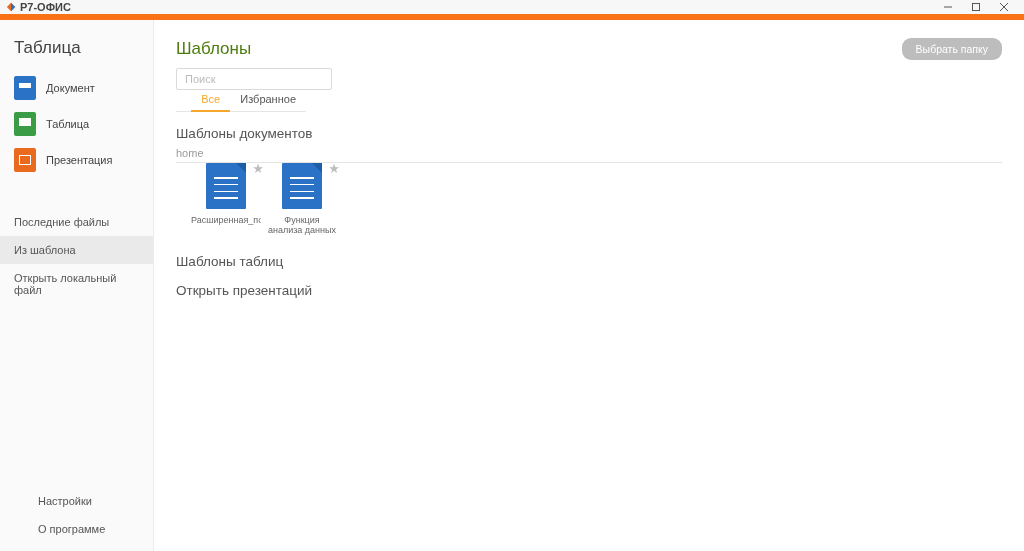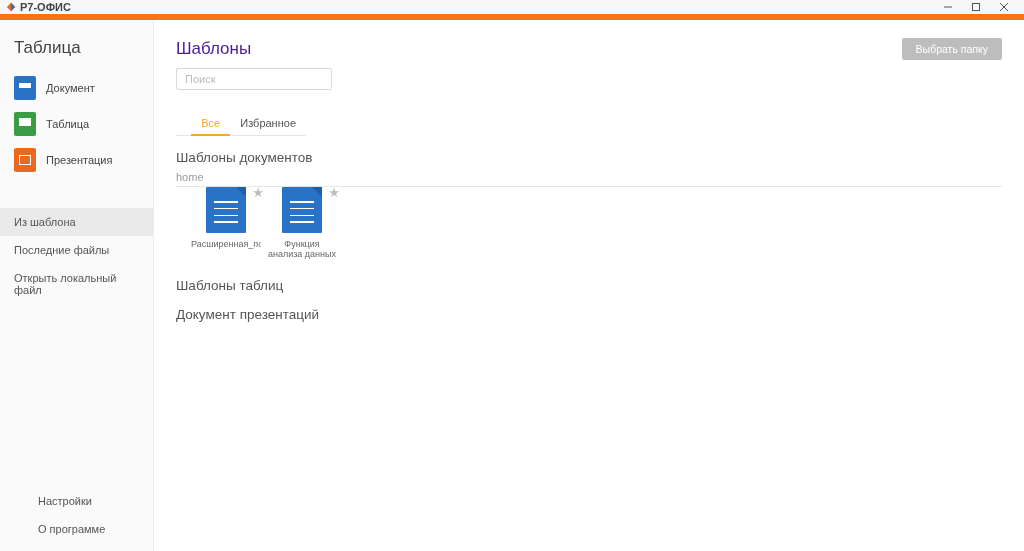--- a/index.html
+++ b/index.html
@@ -31,25 +31,25 @@
   .presbox { width:12px; height:10px; border:1.6px solid #fff; }
 
   .side-section { padding-top: 22px; display:flex; flex-direction:column; }
   .side-item { padding: 8px 14px; cursor: pointer; color: #555; }
   .side-item.active { background: #eaeaea; }
   .sidebar .bottom { margin-top: auto; padding-bottom: 8px; padding-left: 24px; }
 
   
   .main { flex: 1; padding: 18px 22px 10px 22px; overflow:auto;}
   .main-header { display:flex; align-items:center; margin-bottom:8px;}
-  .main-header h2 { font-size: 17px; font-weight: 400; color:#4c1d95; }
+  .main-header h2 { font-size: 17px; font-weight: 400; color:#4d7c0f; }
   .main-header .spacer { flex:1; }
-  .choose-folder { background:#bdbdbd; color:#fff; font-size:10.5px; padding:5px 14px; border:none; border-radius:2px; cursor:pointer; }
+  .choose-folder { background:#bdbdbd; color:#fff; font-size:10.5px; padding:5px 14px; border:none; border-radius:9px; cursor:pointer; }
 
-  .search { width: 156px; border:1px solid #d9d9d9; border-radius:2px; padding:4px 8px; font-size:11px; color:#888; margin-bottom:24px; outline:none;}
+  .search { width: 156px; border:1px solid #d9d9d9; border-radius:2px; padding:4px 8px; font-size:11px; color:#888; margin-bottom:0; outline:none;}
   .search::placeholder{color:#bbb;}
 
   .tabs { display:flex; gap:0; border-bottom:1px solid #e5e5e5; width:130px; margin-bottom:14px;justify-content:flex-end;}
   .tab { padding: 3px 10px 5px; font-size:11px; color:#555; cursor:pointer; text-align:center;}
   .tab.active { color:#f7a729; border-bottom:2px solid #f7a729; margin-bottom:-1px;}
 
   .section-title { font-size:13.5px; color:#555; font-weight:400; margin: 4px 0 6px; }
   .breadcrumb { font-size:11px; color:#9a9a9a; padding-bottom:3px; border-bottom:1px solid #e5e5e5; margin-bottom:0;}
 
   .templates-row { display:flex; gap:20px; margin-bottom:18px; padding-left:22px;}
@@ -120,22 +120,22 @@
       </div>
       <div class="create-item">
         <div class="create-icon pres">
             <span class="presbox"></span>
           </div>
         <span>Презентация</span>
       </div>
     </div>
 
     <div class="side-section">
+      <div class="side-item"><span>Последние файлы</span></div>
       <div class="side-item active"><span>Из шаблона</span></div>
-      <div class="side-item"><span>Последние файлы</span></div>
       <div class="side-item"><span>Открыть локальный файл</span></div>
     </div>
 
     <div class="bottom">
       <div class="side-item"><span>Настройки</span></div>
       <div class="side-item"><span>О программе</span></div>
     </div>
   </aside>
 
   <main class="main">
@@ -178,15 +178,15 @@
               <i></i>
               <i></i>
             </div>
         </div>
         <span class="star">★</span>
         <div class="caption">Функция анализа данных</div>
       </div>
     </div>
 
     <div class="empty-section">Шаблоны таблиц</div>
-    <div class="empty-section">Документ презентаций</div>
+    <div class="empty-section">Открыть презентаций</div>
   </main>
 </div>
 
 </body></html>

